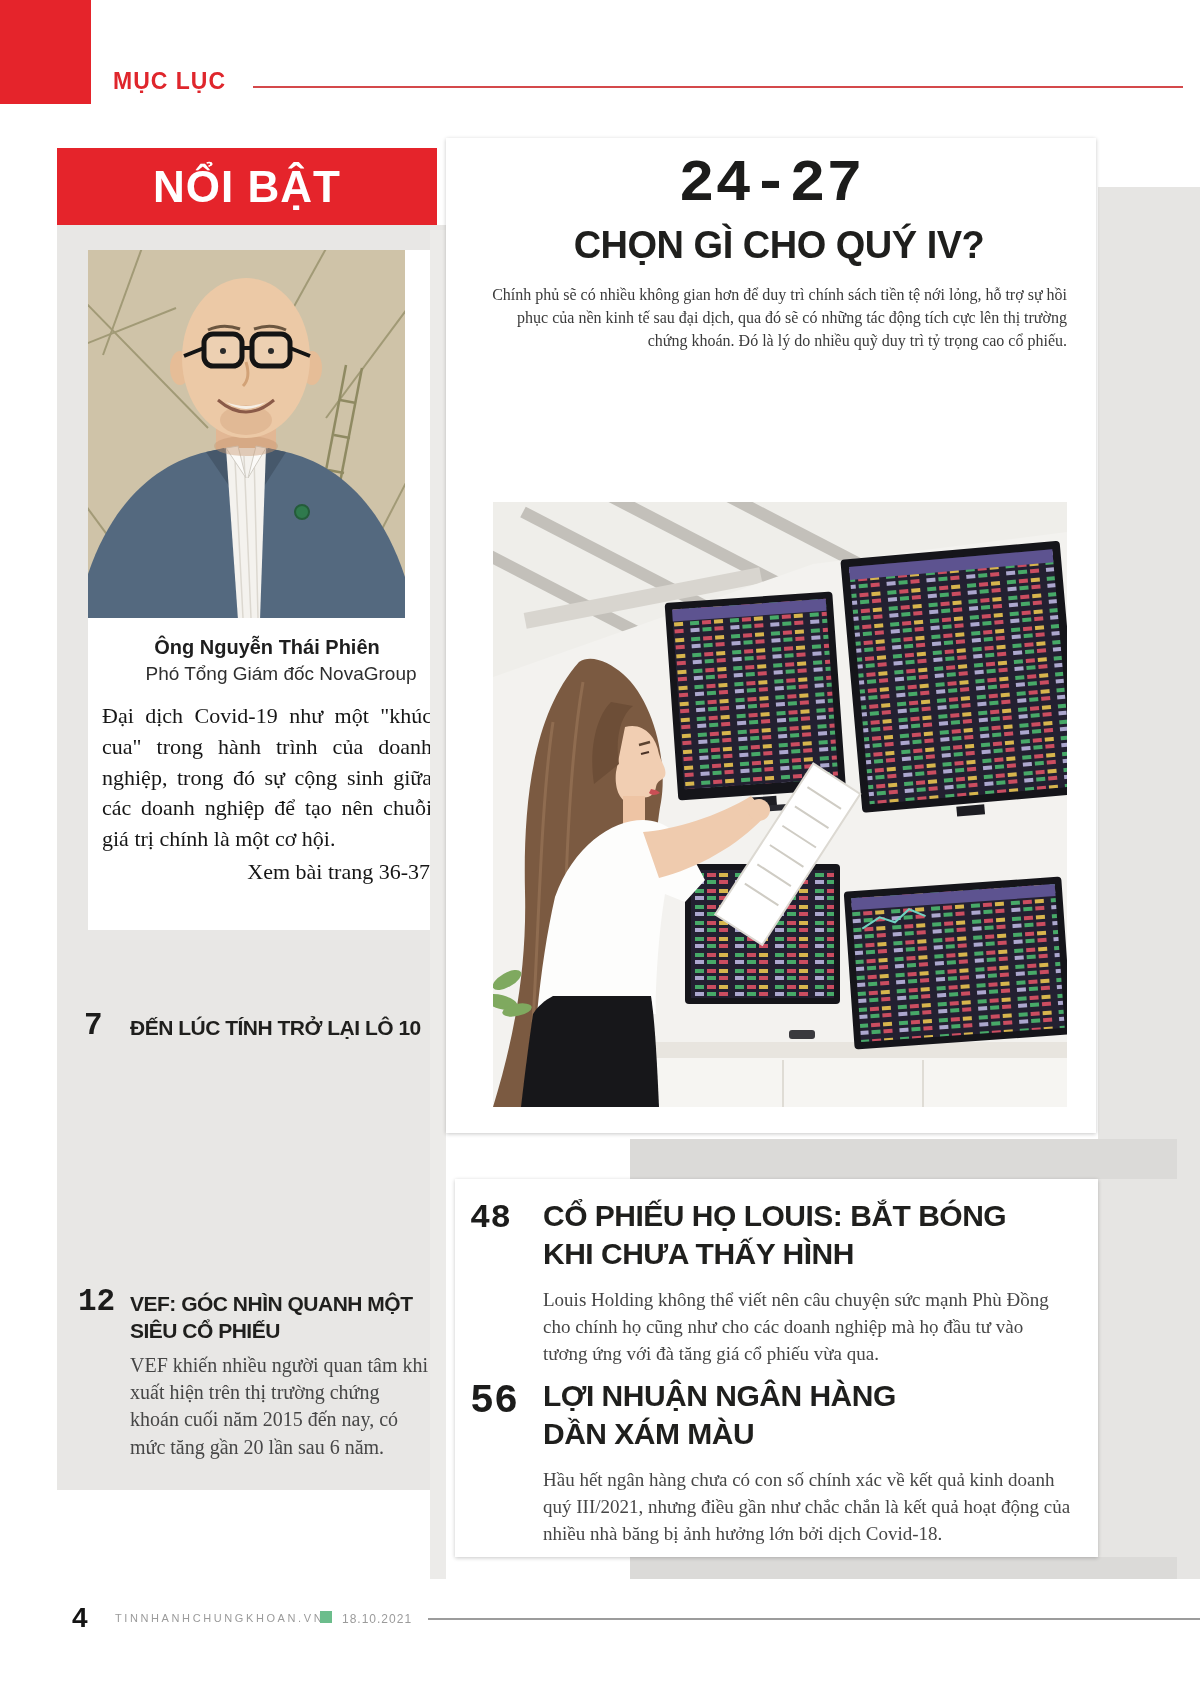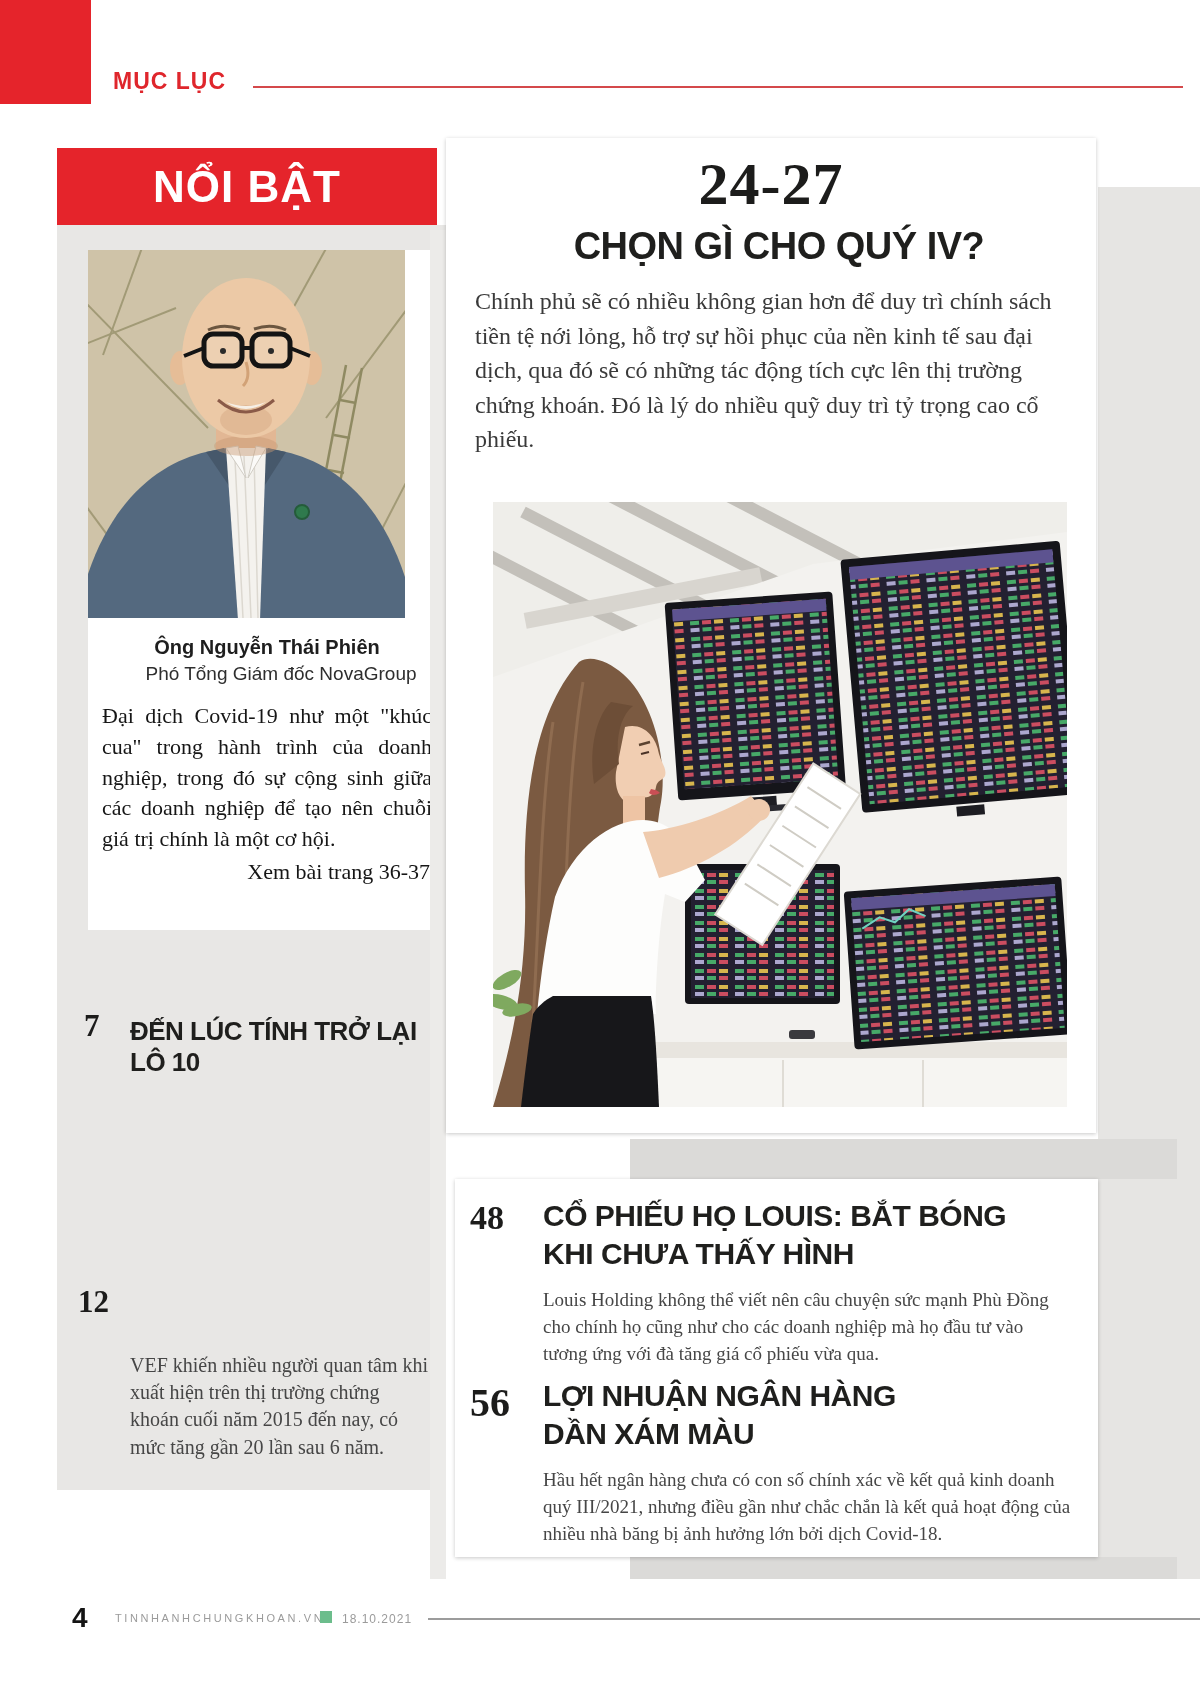--- a/index.html
+++ b/index.html
@@ -2,21 +2,21 @@
 <html><head>
 <meta charset="utf-8">
 <style>
   html,body{margin:0;padding:0;background:#ffffff;}
   .sans{font-family:"Liberation Sans","DejaVu Sans",sans-serif;}
   .serif{font-family:"Liberation Serif","DejaVu Serif",serif;}
   #page{position:relative;width:1200px;height:1683px;background:#ffffff;overflow:hidden;}
   .abs{position:absolute;}
   .prelines{white-space:pre-line;}
   .headline{font-family:"Liberation Sans","DejaVu Sans",sans-serif;font-weight:700;color:#1f1f1d;letter-spacing:-0.5px;}
-  .bignum{font-family:Liberation Serif, serif;font-weight:700;color:#1c1c1b;}
+  .bignum{font-family:Liberation Mono, monospace;font-weight:700;color:#1c1c1b;}
   .card{background:#ffffff;box-shadow:0 1px 4px rgba(0,0,0,0.22);}
   .graypanel{background:#e8e7e5;}
   .graystrip{background:#dbdad8;}
   .itembody{font-family:"Liberation Serif","DejaVu Serif",serif;color:#464646;}
   svg{display:block;}
 </style>
 </head>
 <body>
 
 <div id="page">
@@ -84,34 +84,36 @@
         <circle cx="214" cy="262" r="7" fill="#2f7a4d" stroke="#245c3a" stroke-width="2"></circle>
       </g>
     </svg>
     <div class="sans" style="margin-top:18px;text-align:center;font-weight:700;font-size:20px;color:#1e1e1e;">Ông Nguyễn Thái Phiên</div>
     <div class="sans" style="margin-top:4px;text-align:center;font-size:19px;color:#2e2e2e;padding-left:28px;">Phó Tổng Giám đốc NovaGroup</div>
     <div class="serif" style="margin:16px 14px 0 14px;font-size:22px;line-height:1.4;color:#161616;text-align:justify;">Đại dịch Covid-19 như một "khúc cua" trong hành trình của doanh nghiệp, trong đó sự cộng sinh giữa các doanh nghiệp để tạo nên chuỗi giá trị chính là một cơ hội.</div>
     <div class="serif" style="margin:4px 16px 0 0;font-size:22px;color:#161616;text-align:right;">Xem bài trang 36-37</div>
   </div>
 
   <div class="abs bignum" style="left:84px;top:1008px;font-size:31px;">7</div>
-  <div class="abs headline" style="left:130px;top:1016px;width:304px;font-size:26px;">ĐẾN LÚC TÍNH TRỞ LẠI LÔ 10</div>
+  <div class="abs headline" style="left:130px;top:1016px;width:304px;font-size:21px;">ĐẾN LÚC TÍNH TRỞ LẠI LÔ 10</div>
 
   <div class="abs bignum" style="left:78px;top:1284px;font-size:31px;">12</div>
+  <div class="abs headline prelines" style="left:130px;top:1290px;width:304px;font-size:21px;line-height:1.3;">VEF: GÓC NHÌN QUANH MỘT
+SIÊU CỔ PHIẾU</div>
   <div class="abs itembody" style="left:130px;top:1352px;width:300px;font-size:20px;line-height:1.36;">VEF khiến nhiều người quan tâm khi xuất hiện trên thị trường chứng khoán cuối năm 2015 đến nay, có mức tăng gần 20 lần sau 6 năm.</div>
 
   <div class="abs" style="left:1098px;top:187px;width:102px;height:1392px;background:#e6e5e3;"></div>
   <div class="abs graypanel" style="left:430px;top:230px;width:16px;height:1349px;background:#ecebe9;"></div>
   <div class="abs graystrip" style="left:630px;top:1139px;width:547px;height:40px;"></div>
   <div class="abs graystrip" style="left:630px;top:1557px;width:547px;height:22px;"></div>
 
   <div class="abs card" style="left:446px;top:138px;width:650px;height:995px;">
     <div class="bignum" style="padding-top:12px;text-align:center;font-size:60px;letter-spacing:1px;">24-27</div>
     <div class="headline" style="margin-top:6px;text-align:center;font-size:38px;letter-spacing:-0.5px;padding-left:16px;">CHỌN GÌ CHO QUÝ IV?</div>
-    <div class="serif" style="width:592px;margin:16px auto 0 auto;text-align:left;font-size:24px;line-height:1.44;color:#3a3a3a;">Chính phủ sẽ có nhiều không gian hơn để duy trì chính sách tiền tệ nới lỏng, hỗ trợ sự hồi phục của nền kinh tế sau đại dịch, qua đó sẽ có những tác động tích cực lên thị trường chứng khoán. Đó là lý do nhiều quỹ duy trì tỷ trọng cao cổ phiếu.</div>
+    <div class="serif" style="width:592px;margin:16px auto 0 auto;text-align:right;font-size:16px;line-height:1.44;color:#3a3a3a;">Chính phủ sẽ có nhiều không gian hơn để duy trì chính sách tiền tệ nới lỏng, hỗ trợ sự hồi phục của nền kinh tế sau đại dịch, qua đó sẽ có những tác động tích cực lên thị trường chứng khoán. Đó là lý do nhiều quỹ duy trì tỷ trọng cao cổ phiếu.</div>
 
     <svg class="abs" style="left:47px;top:364px;" width="574" height="605" viewBox="0 0 574 605">
       <defs>
         <pattern id="tk" width="40" height="16" patternUnits="userSpaceOnUse">
           <rect width="40" height="16" fill="#232031"></rect>
           <rect x="2" y="3" width="9" height="4" fill="#49b06b"></rect>
           <rect x="14" y="3" width="9" height="4" fill="#d44f62"></rect>
           <rect x="26" y="3" width="9" height="4" fill="#e0bd4e"></rect>
           <rect x="2" y="10" width="9" height="4" fill="#b3aed6"></rect>
           <rect x="14" y="10" width="9" height="4" fill="#49b06b"></rect>

